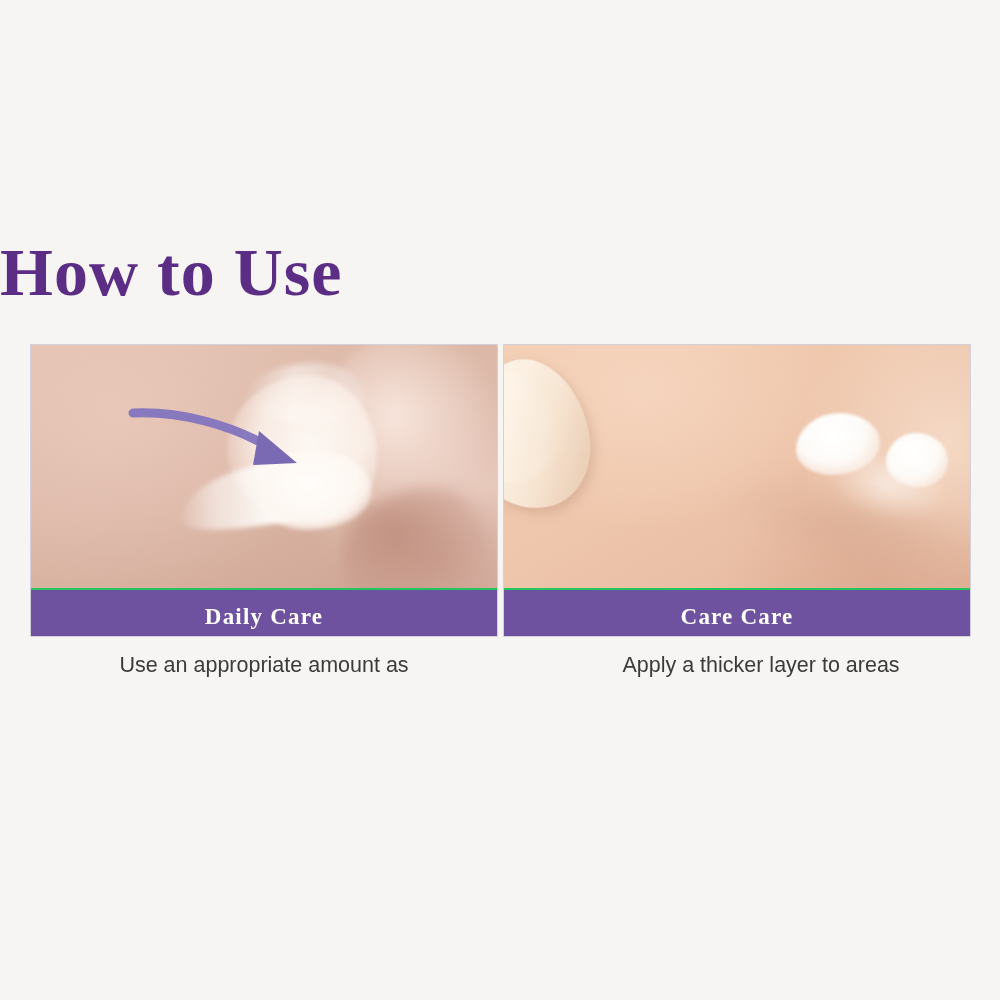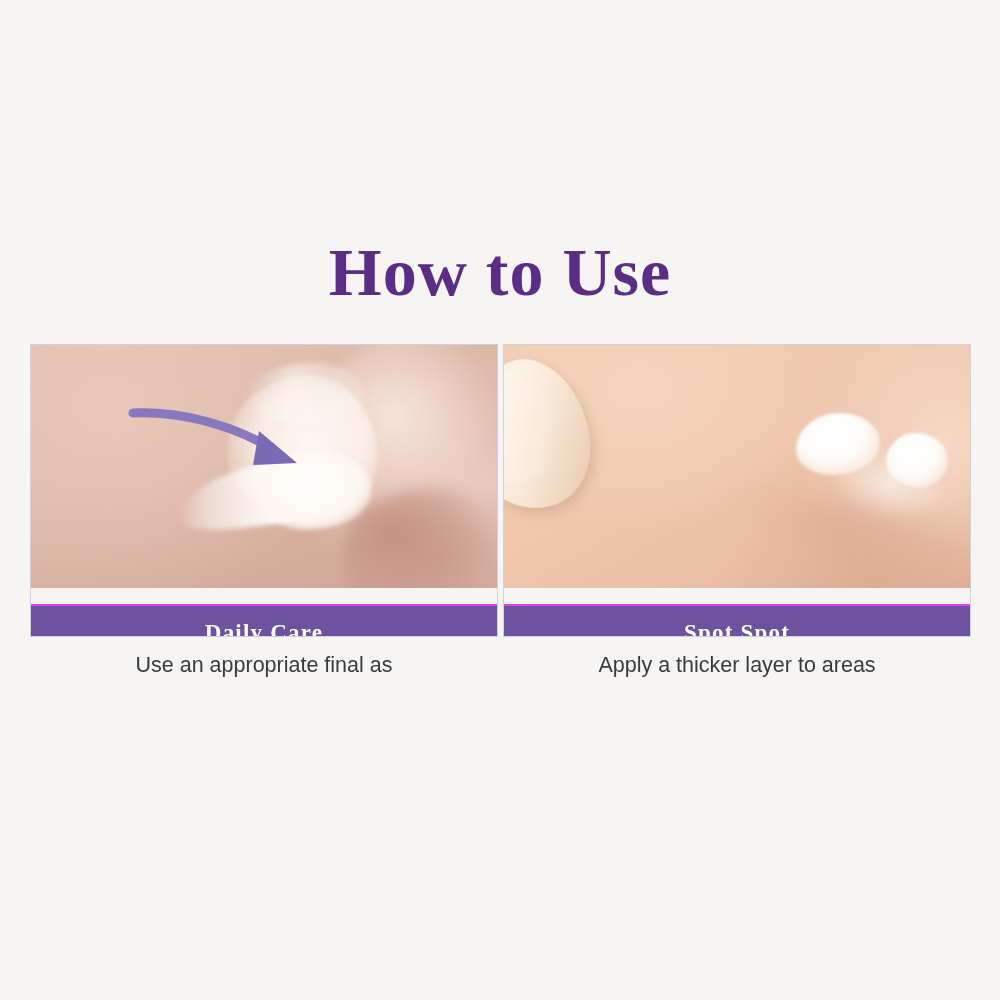--- a/index.html
+++ b/index.html
@@ -19,21 +19,21 @@
     height: 1000px;
     background: #f6f5f4;
   }
 
   
   .title {
     position: absolute;
     left: 0;
     top: 232px;
     width: 1000px;
-    text-align: center;
+    text-align: left;
     font-family: "Liberation Serif", "DejaVu Serif", serif;
     font-weight: bold;
     font-size: 68px;
     line-height: 80px;
     letter-spacing: 1px;
     color: #5b2d84;
     white-space: nowrap;
   }
 
   
@@ -217,22 +217,21 @@
     position: absolute;
     left: 0;
     top: 243px;
     width: 466px;
     height: 56px;
     background: #6e529f;
     display: flex;
     align-items: center;
     justify-content: center;
     box-sizing: border-box;
-    border-top: 2px solid #d946ef;
-    margin-top: 16px;
+    border-top: 2px solid #22c55e;
   }
   .bar-label {
     font-family: "Liberation Serif", "DejaVu Serif", serif;
     font-weight: bold;
     font-size: 23px;
     letter-spacing: 1.2px;
     color: #ffffff;
     white-space: nowrap;
   }
 
@@ -241,21 +240,21 @@
     position: absolute;
     top: 650px;
     width: 466px;
     text-align: center;
     font-family: "Liberation Sans", sans-serif;
     font-size: 21.5px;
     line-height: 31px;
     color: #3b3b3b;
   }
   .caption-left  { left: 31px; }
-  .caption-right { left: 504px; }
+  .caption-right { left: 528px; }
   .caption .line { display: block; white-space: nowrap; }
 </style>
 </head>
 <body>
 
 <div class="page">
 
   <div class="title">How to Use</div>
 
   <div class="panel panel-left">
@@ -286,25 +285,25 @@
       <div class="skin-right"></div>
       <div class="crease"></div>
       <div class="finger"></div>
       <div class="nail"></div>
       <div class="dollop-smear"></div>
       <div class="dollop dollop-a"></div>
       <div class="dollop dollop-b"></div>
     </div>
 
     <div class="bar">
-      <span class="bar-label">Spot Spot</span>
+      <span class="bar-label">Care Care</span>
     </div>
   </div>
 
   <div class="caption caption-left">
-    <span class="line">Use an appropriate final as</span>
+    <span class="line">Use an appropriate amount as</span>
   </div>
 
   <div class="caption caption-right">
     <span class="line">Apply a thicker layer to areas</span>
   </div>
 
 </div>
 
 </body></html>

